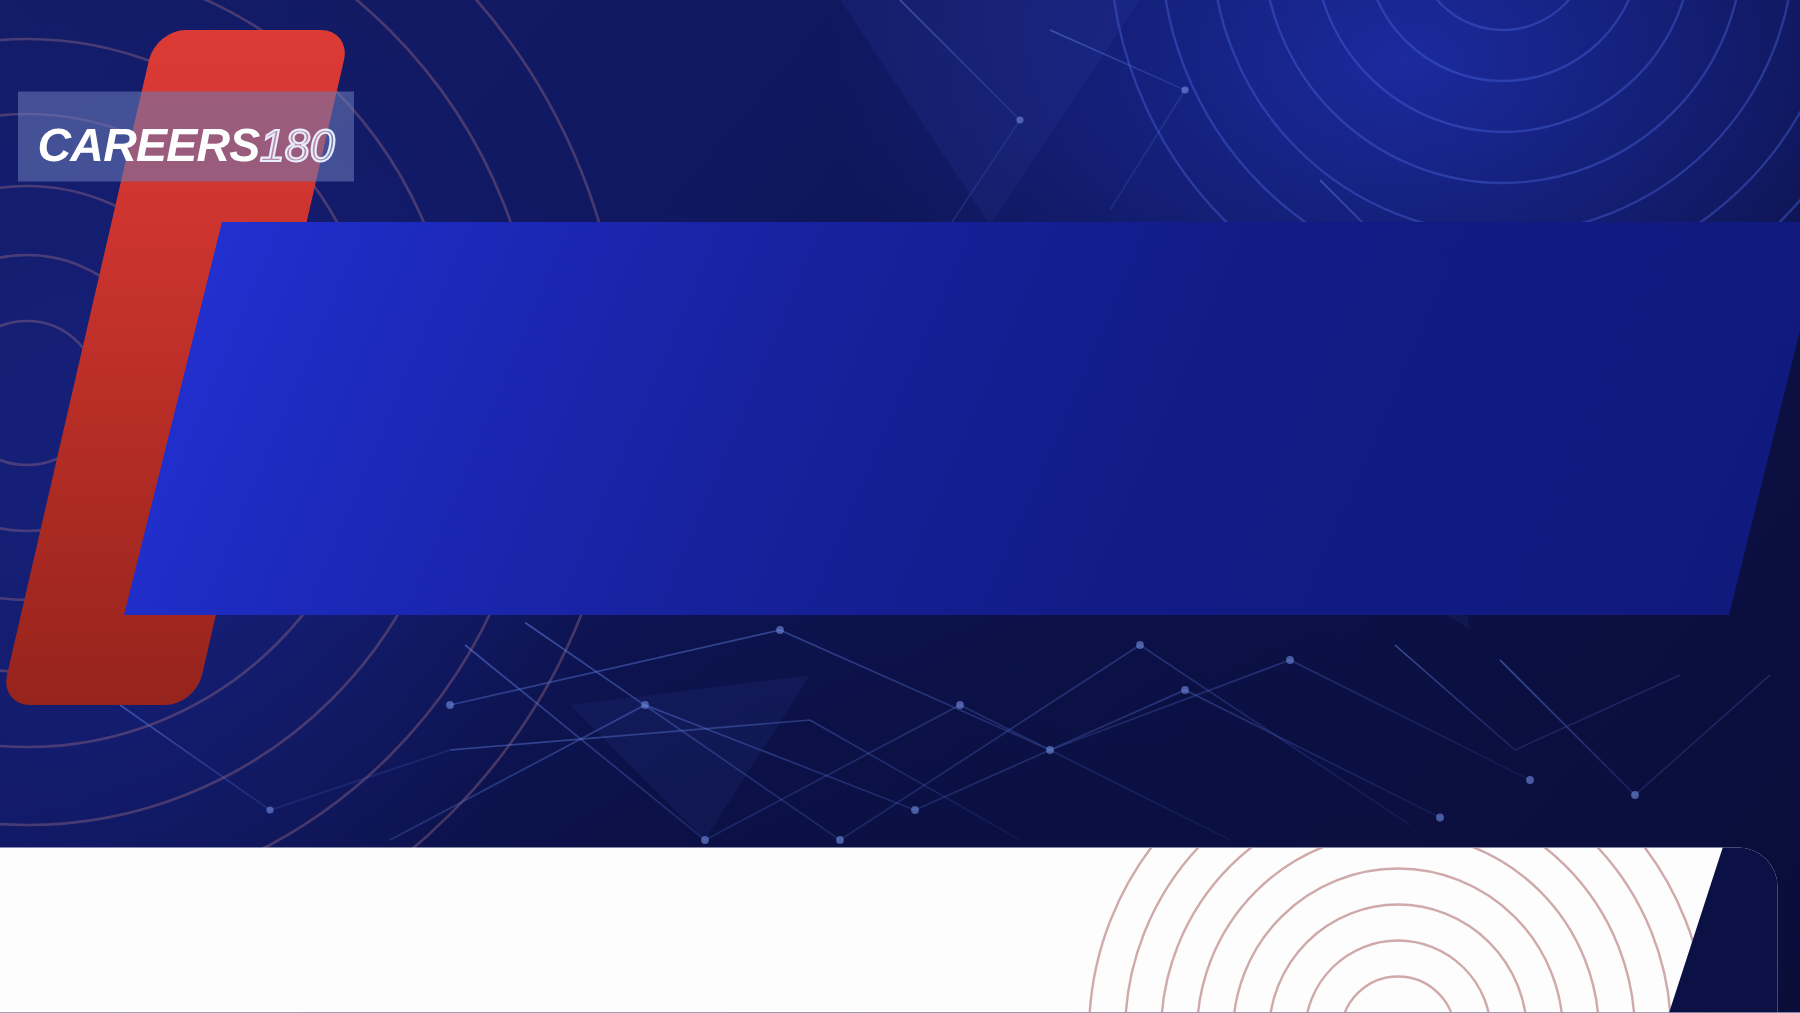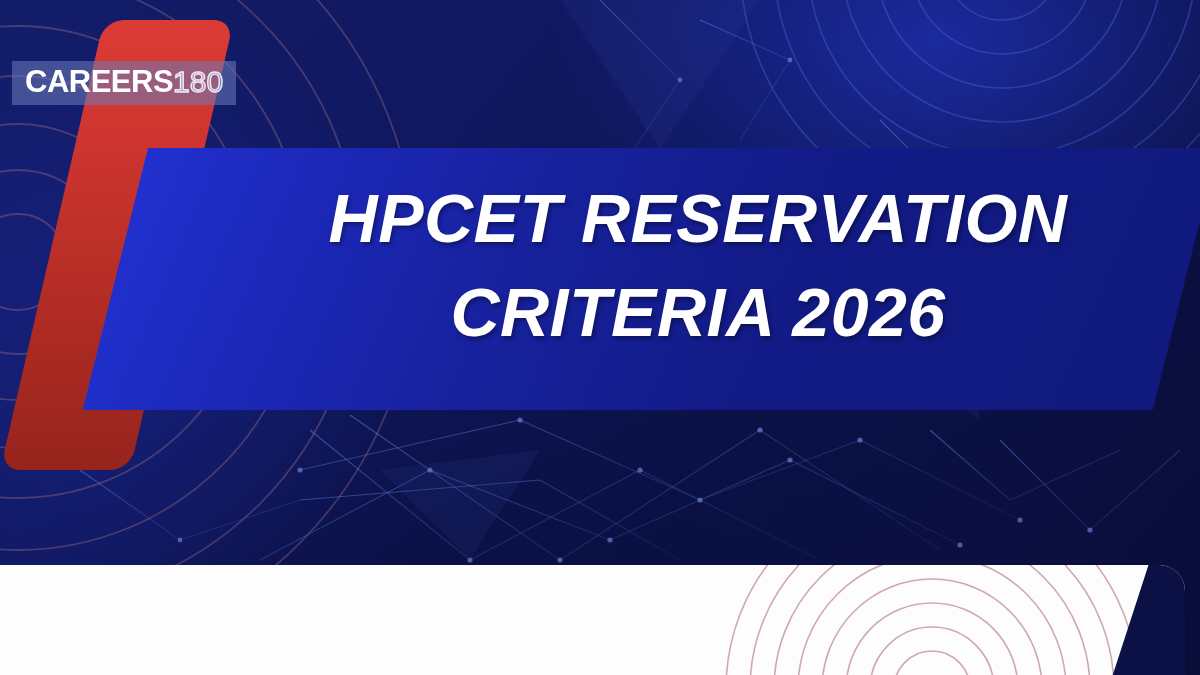--- a/index.html
+++ b/index.html
@@ -43,26 +43,27 @@
     border-radius: 20px;
     transform: skewX(-13deg);
     background: linear-gradient(180deg, #dc3b35 0%, #cf3530 26%, #ab2a22 72%, #96241d 100%);
   }
 
   
   .logo-box {
     position: absolute;
     left: 12px;
     top: 61px;
-    padding: 5px 13px 8px 13px;
+    padding: 20px 13px 8px 13px;
     background: rgba(108,124,186,0.55);
     display: flex;
     align-items: baseline;
     gap: 0px;
     line-height: 1;
+    font-style: italic;
   }
   .logo-careers {
     font-family: "Liberation Sans", sans-serif;
     font-weight: bold;
     font-size: 31px;
     letter-spacing: -0.5px;
     color: #ffffff;
   }
   .logo-360 {
     font-family: "Liberation Sans", sans-serif;
@@ -214,22 +215,20 @@
 
   <div class="red-bar"></div>
 
   <div class="logo-box">
     <span class="logo-careers">CAREERS</span>
     <span class="logo-360">180</span>
   </div>
 
   <div class="banner"></div>
 
-  <div class="title">HPCET RESERVATION
-CRITERIA 2026</div>
 
   <div class="white-band">
     <svg class="band-arcs" viewBox="0 0 1195 120">
       <g fill="none" stroke="#c08e8e" stroke-opacity="0.75" stroke-width="1.6">
         <circle cx="942" cy="124" r="38"></circle>
         <circle cx="942" cy="124" r="62"></circle>
         <circle cx="942" cy="124" r="86"></circle>
         <circle cx="942" cy="124" r="110"></circle>
         <circle cx="942" cy="124" r="134"></circle>
         <circle cx="942" cy="124" r="158"></circle>

